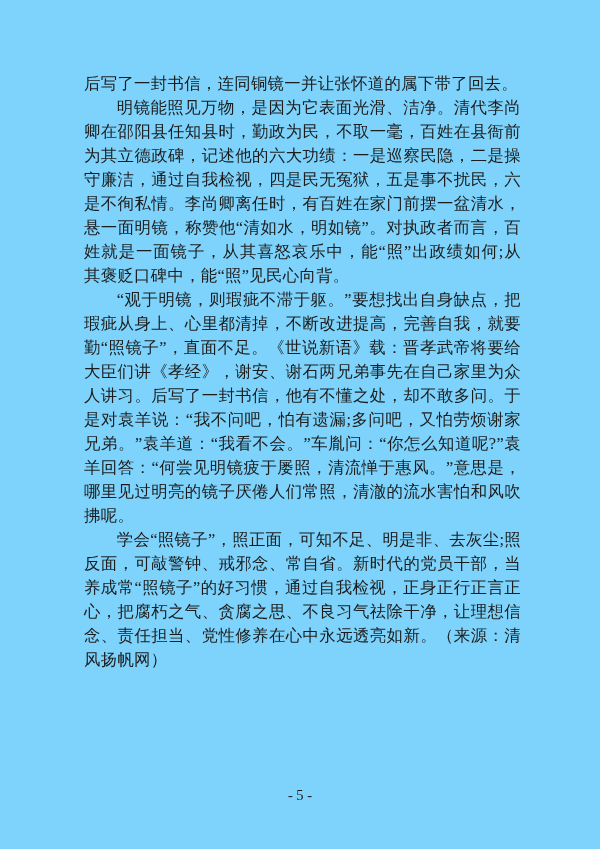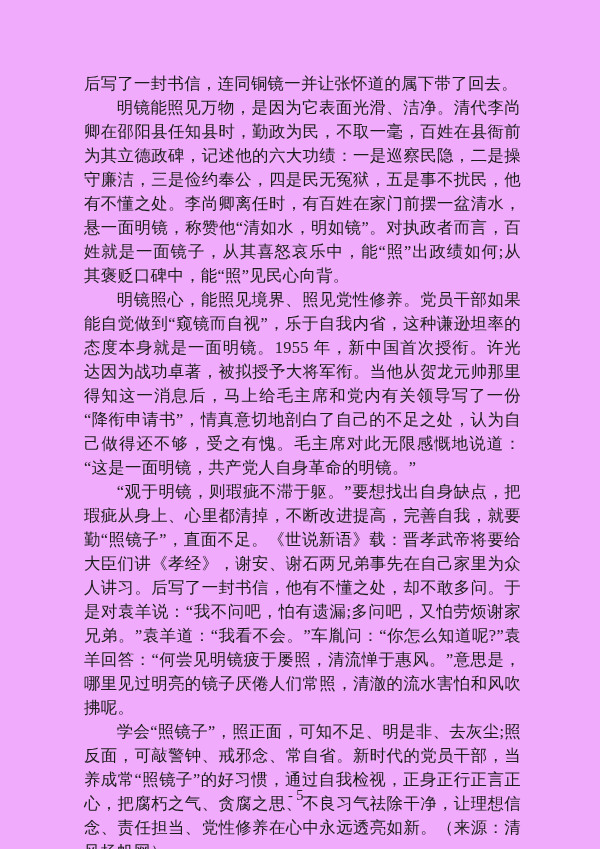--- a/index.html
+++ b/index.html
@@ -14,21 +14,21 @@
     overflow: hidden;
     font-family: "Liberation Serif", "DejaVu Serif", serif;
     color: #1c1c1c;
   }
   .page {
     position: absolute;
     left: 0;
     top: 0;
     width: 600px;
     height: 849px;
-    background: #f0abfc;
+    background: #7dd3fc;
   }
   .text-block {
     position: absolute;
     left: 84px;
     top: 72px;
     width: 437px;
   }
   .text-block p {
     margin: 0;
     padding: 0;
@@ -52,20 +52,19 @@
     line-height: 18px;
     color: #1c1c1c;
   }
 </style>
 </head>
 <body>
 
 <div class="page">
   <div class="text-block">
     <p>后写了一封书信，连同铜镜一并让张怀道的属下带了回去。</p>
-    <p class="indent">明镜能照见万物，是因为它表面光滑、洁净。清代李尚卿在邵阳县任知县时，勤政为民，不取一毫，百姓在县衙前为其立德政碑，记述他的六大功绩：一是巡察民隐，二是操守廉洁，三是俭约奉公，四是民无冤狱，五是事不扰民，他有不懂之处。李尚卿离任时，有百姓在家门前摆一盆清水，悬一面明镜，称赞他“清如水，明如镜”。对执政者而言，百姓就是一面镜子，从其喜怒哀乐中，能“照”出政绩如何;从其褒贬口碑中，能“照”见民心向背。</p>
-    <p class="indent">明镜照心，能照见境界、照见党性修养。党员干部如果能自觉做到“窥镜而自视”，乐于自我内省，这种谦逊坦率的态度本身就是一面明镜。1955 年，新中国首次授衔。许光达因为战功卓著，被拟授予大将军衔。当他从贺龙元帅那里得知这一消息后，马上给毛主席和党内有关领导写了一份“降衔申请书”，情真意切地剖白了自己的不足之处，认为自己做得还不够，受之有愧。毛主席对此无限感慨地说道：“这是一面明镜，共产党人自身革命的明镜。”</p>
+    <p class="indent">明镜能照见万物，是因为它表面光滑、洁净。清代李尚卿在邵阳县任知县时，勤政为民，不取一毫，百姓在县衙前为其立德政碑，记述他的六大功绩：一是巡察民隐，二是操守廉洁，通过自我检视，四是民无冤狱，五是事不扰民，六是不徇私情。李尚卿离任时，有百姓在家门前摆一盆清水，悬一面明镜，称赞他“清如水，明如镜”。对执政者而言，百姓就是一面镜子，从其喜怒哀乐中，能“照”出政绩如何;从其褒贬口碑中，能“照”见民心向背。</p>
     <p class="indent">“观于明镜，则瑕疵不滞于躯。”要想找出自身缺点，把瑕疵从身上、心里都清掉，不断改进提高，完善自我，就要勤“照镜子”，直面不足。《世说新语》载：晋孝武帝将要给大臣们讲《孝经》，谢安、谢石两兄弟事先在自己家里为众人讲习。后写了一封书信，他有不懂之处，却不敢多问。于是对袁羊说：“我不问吧，怕有遗漏;多问吧，又怕劳烦谢家兄弟。”袁羊道：“我看不会。”车胤问：“你怎么知道呢?”袁羊回答：“何尝见明镜疲于屡照，清流惮于惠风。”意思是，哪里见过明亮的镜子厌倦人们常照，清澈的流水害怕和风吹拂呢。</p>
     <p class="indent">学会“照镜子”，照正面，可知不足、明是非、去灰尘;照反面，可敲警钟、戒邪念、常自省。新时代的党员干部，当养成常“照镜子”的好习惯，通过自我检视，正身正行正言正心，把腐朽之气、贪腐之思、不良习气祛除干净，让理想信念、责任担当、党性修养在心中永远透亮如新。（来源：清风扬帆网）</p>
   </div>
 
   <div class="page-footer">- 5 -</div>
 </div>
 
 </body></html>

